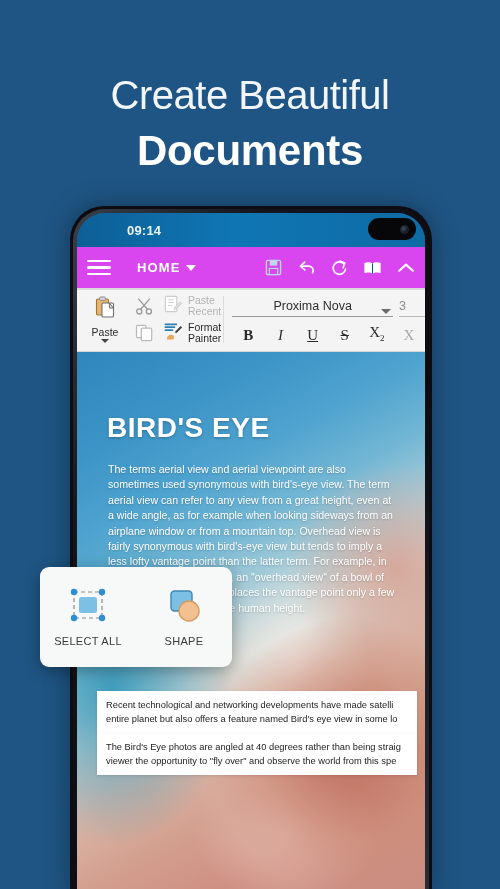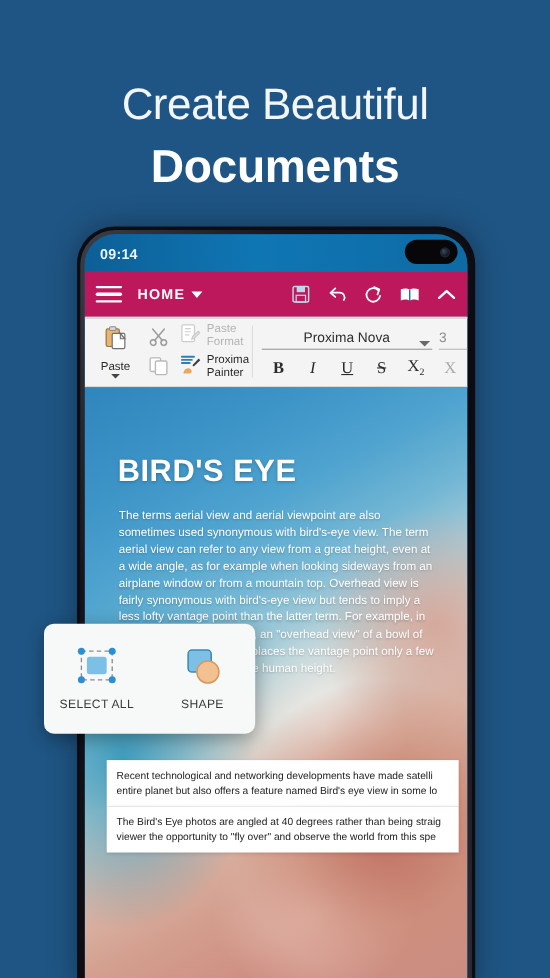--- a/index.html
+++ b/index.html
@@ -49,41 +49,42 @@
 
   
   .statusbar {
     position: relative;
     height: 34px;
     background: linear-gradient(90deg,#0d5f96 0%, #0f76b4 45%, #0e6ba4 100%);
     display: flex; align-items: center;
     padding: 0 12px 0 14px;
     color: #eaf4fb;
   }
-  .status-time { font-size: 13px; font-weight: bold; letter-spacing: 0.2px; }
+  .status-time { font-size: 13px; font-weight: bold; letter-spacing: 0.2px; margin-left: 36px; }
   .status-right { margin-left: auto; display: flex; align-items: center; gap: 5px; }
   .status-right svg { display:block; }
   .punch {
     position: absolute; right: 9px; top: 5px;
     width: 48px; height: 22px; border-radius: 11px;
     background: #07070a;
     display: flex; align-items: center; justify-content: flex-end;
     padding-right: 7px;
   }
   .punch .lens {
     width: 9px; height: 9px; border-radius: 50%;
     background: radial-gradient(circle at 35% 35%, #3c4b60 0%, #121820 70%);
     border: 1px solid #222b36;
   }
 
   
   .apptoolbar {
-    height: 41px; background: #be185d;
+    height: 41px; background: #d946ef;
     display: flex; align-items: center; padding: 0 8px 0 10px;
     color: #ffffff;
+    gap: 12px;
   }
   .apptoolbar .hamb { width: 24px; display: flex; flex-direction: column; gap: 4px; cursor: pointer; }
   .apptoolbar .hamb i { display:block; height: 2.5px; background: #ffffff; border-radius: 2px; }
   .home-tab {
     margin-left: 14px; font-size: 13px; font-weight: bold; letter-spacing: 1.1px;
     display: flex; align-items: center; gap: 6px; color:#ffffff;
   }
   .caret-dn {
     width: 0; height: 0; border-left: 5px solid transparent;
     border-right: 5px solid transparent; border-top: 6px solid #ffffff;
@@ -327,33 +328,33 @@
           <div class="fmt-row disabled">
             <span>
               <svg width="20" height="20" viewBox="0 0 21 21">
                 <rect x="2.5" y="2.5" width="12" height="16" rx="1.3" stroke="#cccccc" stroke-width="1.2" fill="#ffffff"></rect>
                 <path d="M5.5 6 H11 M5.5 9 H11 M5.5 12 H9.5" stroke="#cfcfcf" stroke-width="1.1"></path>
                 <path d="M12.5 14 L18 8.5 L19.5 10 L14 15.5 L11.8 16.2 Z" fill="#e2e2e2" stroke="#c6c6c6" stroke-width="1"></path>
               </svg>
             </span>
             <span class="txt">
               <span>Paste</span>
-              <span>Format</span>
+              <span>Recent</span>
             </span>
           </div>
           <div class="fmt-row">
             <span>
               <svg width="20" height="20" viewBox="0 0 21 21">
                 <path d="M2.5 3.5 H14 M2.5 6.5 H12 M2.5 9.5 H10" stroke="#2f7fb5" stroke-width="1.8" stroke-linecap="round"></path>
                 <path d="M12.5 11.5 L18.5 5.2 L20 6.8 L13.8 12.8 Z" fill="#3c3c3c"></path>
                 <path d="M4 19.5 C4 16.5 6 14.5 8.5 14.5 C10.5 14.5 11.8 15.8 11.8 17.3 C11.8 18.6 10.6 19.5 9 19.5 Z" fill="#e8a85e"></path>
               </svg>
             </span>
             <span class="txt">
-              <span>Proxima</span>
+              <span>Format</span>
               <span>Painter</span>
             </span>
           </div>
         </div>
       </div>
 
       <div class="rib-divider"></div>
 
       <div class="rib-right">
         <div class="fontrow">

